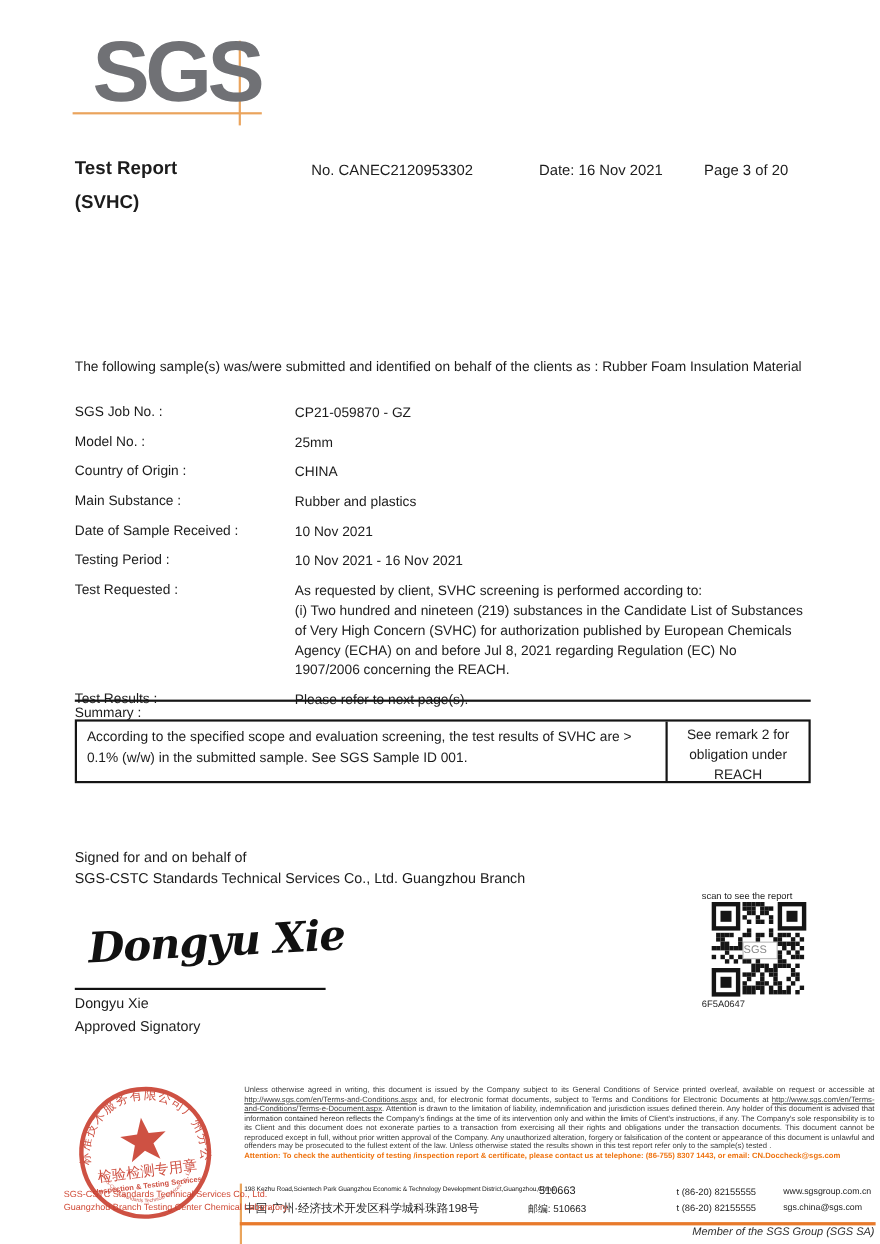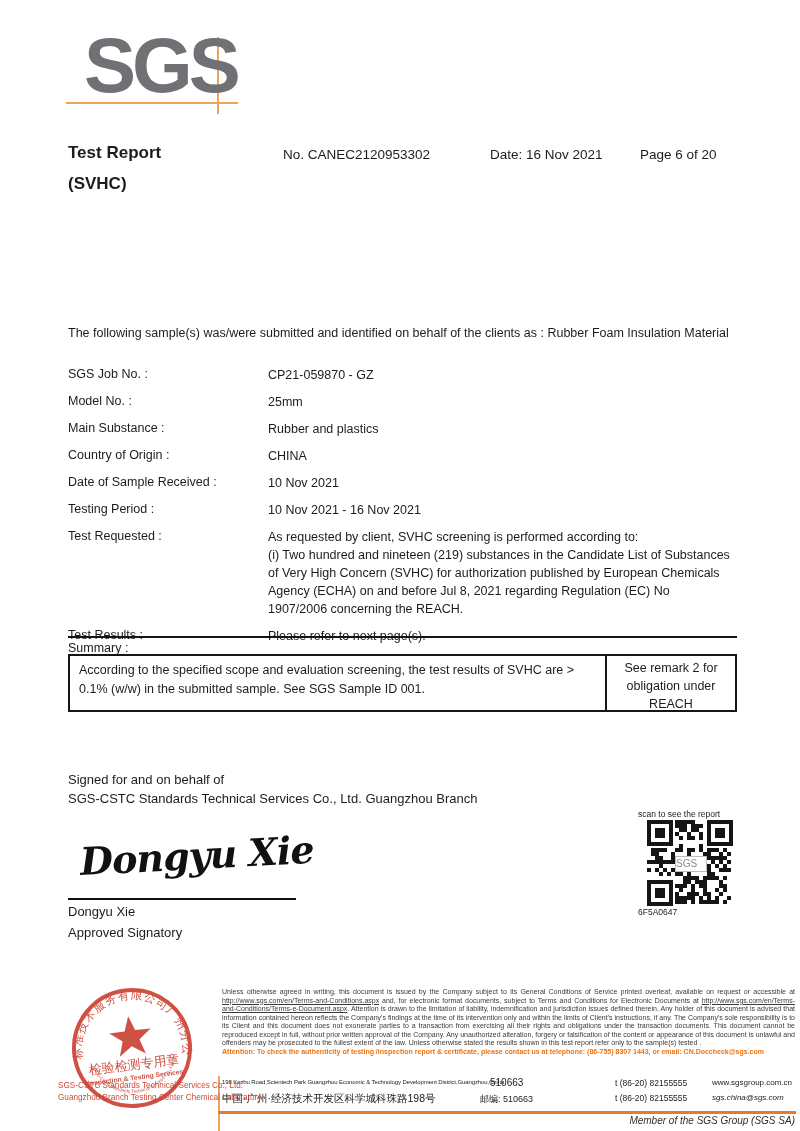--- a/index.html
+++ b/index.html
@@ -62,21 +62,21 @@
   .terms .u{text-decoration:underline;}
   .attention{font-weight:bold;color:#ee7310;text-align:left;}
   .addr{position:absolute;font-size:8.5px;color:#222;white-space:nowrap;}
   .addr-en{left:222px;top:1079px;font-size:6px;letter-spacing:-0.1px;}
   .post-en{left:490px;top:1077px;font-size:10px;}
   .phone1{left:615px;top:1078px;}
   .web{left:712px;top:1078px;font-size:8px;}
   .addr-cn{left:222px;top:1092px;font-size:10.5px;}
   .post-cn{left:480px;top:1093px;font-size:9px;}
   .phone2{left:615px;top:1093px;}
-  .email{left:712px;top:1093px;font-size:8px;font-style:italic;}
+  .email{left:712px;top:1093px;font-size:8px;}
   .orange-v{position:absolute;left:218px;top:1076px;width:2px;height:55px;background:#eaa45c;}
   .orange-h{position:absolute;left:218px;top:1111px;width:578px;height:2.5px;background:#e87a2c;}
   .member{position:absolute;left:560px;top:1115px;width:235px;text-align:right;font-size:10px;color:#2e2e2e;font-style:italic;}
 
   
   .stamp{position:absolute;left:70px;top:986px;width:124px;height:124px;opacity:.88;
          transform:rotate(-7deg);z-index:2;}
   .lab-lines{position:absolute;left:58px;top:1080px;font-size:8.2px;line-height:11.5px;
              color:#d04a36;z-index:1;white-space:nowrap;}
 </style>
@@ -86,41 +86,41 @@
 <div class="page">
 
   <div class="crop-h"></div>
   <div class="crop-v"></div>
   <div class="logo-text">SGS</div>
 
   <div class="t-report">Test Report</div>
   <div class="t-svhc">(SVHC)</div>
   <div class="t-no">No. CANEC2120953302</div>
   <div class="t-date">Date: 16 Nov 2021</div>
-  <div class="t-page">Page 6 of 20</div>
+  <div class="t-page">Page 3 of 20</div>
 
 
   <div class="intro">The following sample(s) was/were submitted and identified on behalf of the clients as : Rubber Foam Insulation Material</div>
 
   <div class="fields">
     <div class="frow">
       <span class="flabel">SGS Job No. :</span>
       <span class="fvalue">CP21-059870 - GZ</span>
     </div>
     <div class="frow">
       <span class="flabel">Model No. :</span>
       <span class="fvalue">25mm</span>
     </div>
     <div class="frow">
+      <span class="flabel">Country of Origin :</span>
+      <span class="fvalue">CHINA</span>
+    </div>
+    <div class="frow">
       <span class="flabel">Main Substance :</span>
       <span class="fvalue">Rubber and plastics</span>
-    </div>
-    <div class="frow">
-      <span class="flabel">Country of Origin :</span>
-      <span class="fvalue">CHINA</span>
     </div>
     <div class="frow">
       <span class="flabel">Date of Sample Received :</span>
       <span class="fvalue">10 Nov 2021</span>
     </div>
     <div class="frow">
       <span class="flabel">Testing Period :</span>
       <span class="fvalue">10 Nov 2021 - 16 Nov 2021</span>
     </div>
     <div class="frow">

